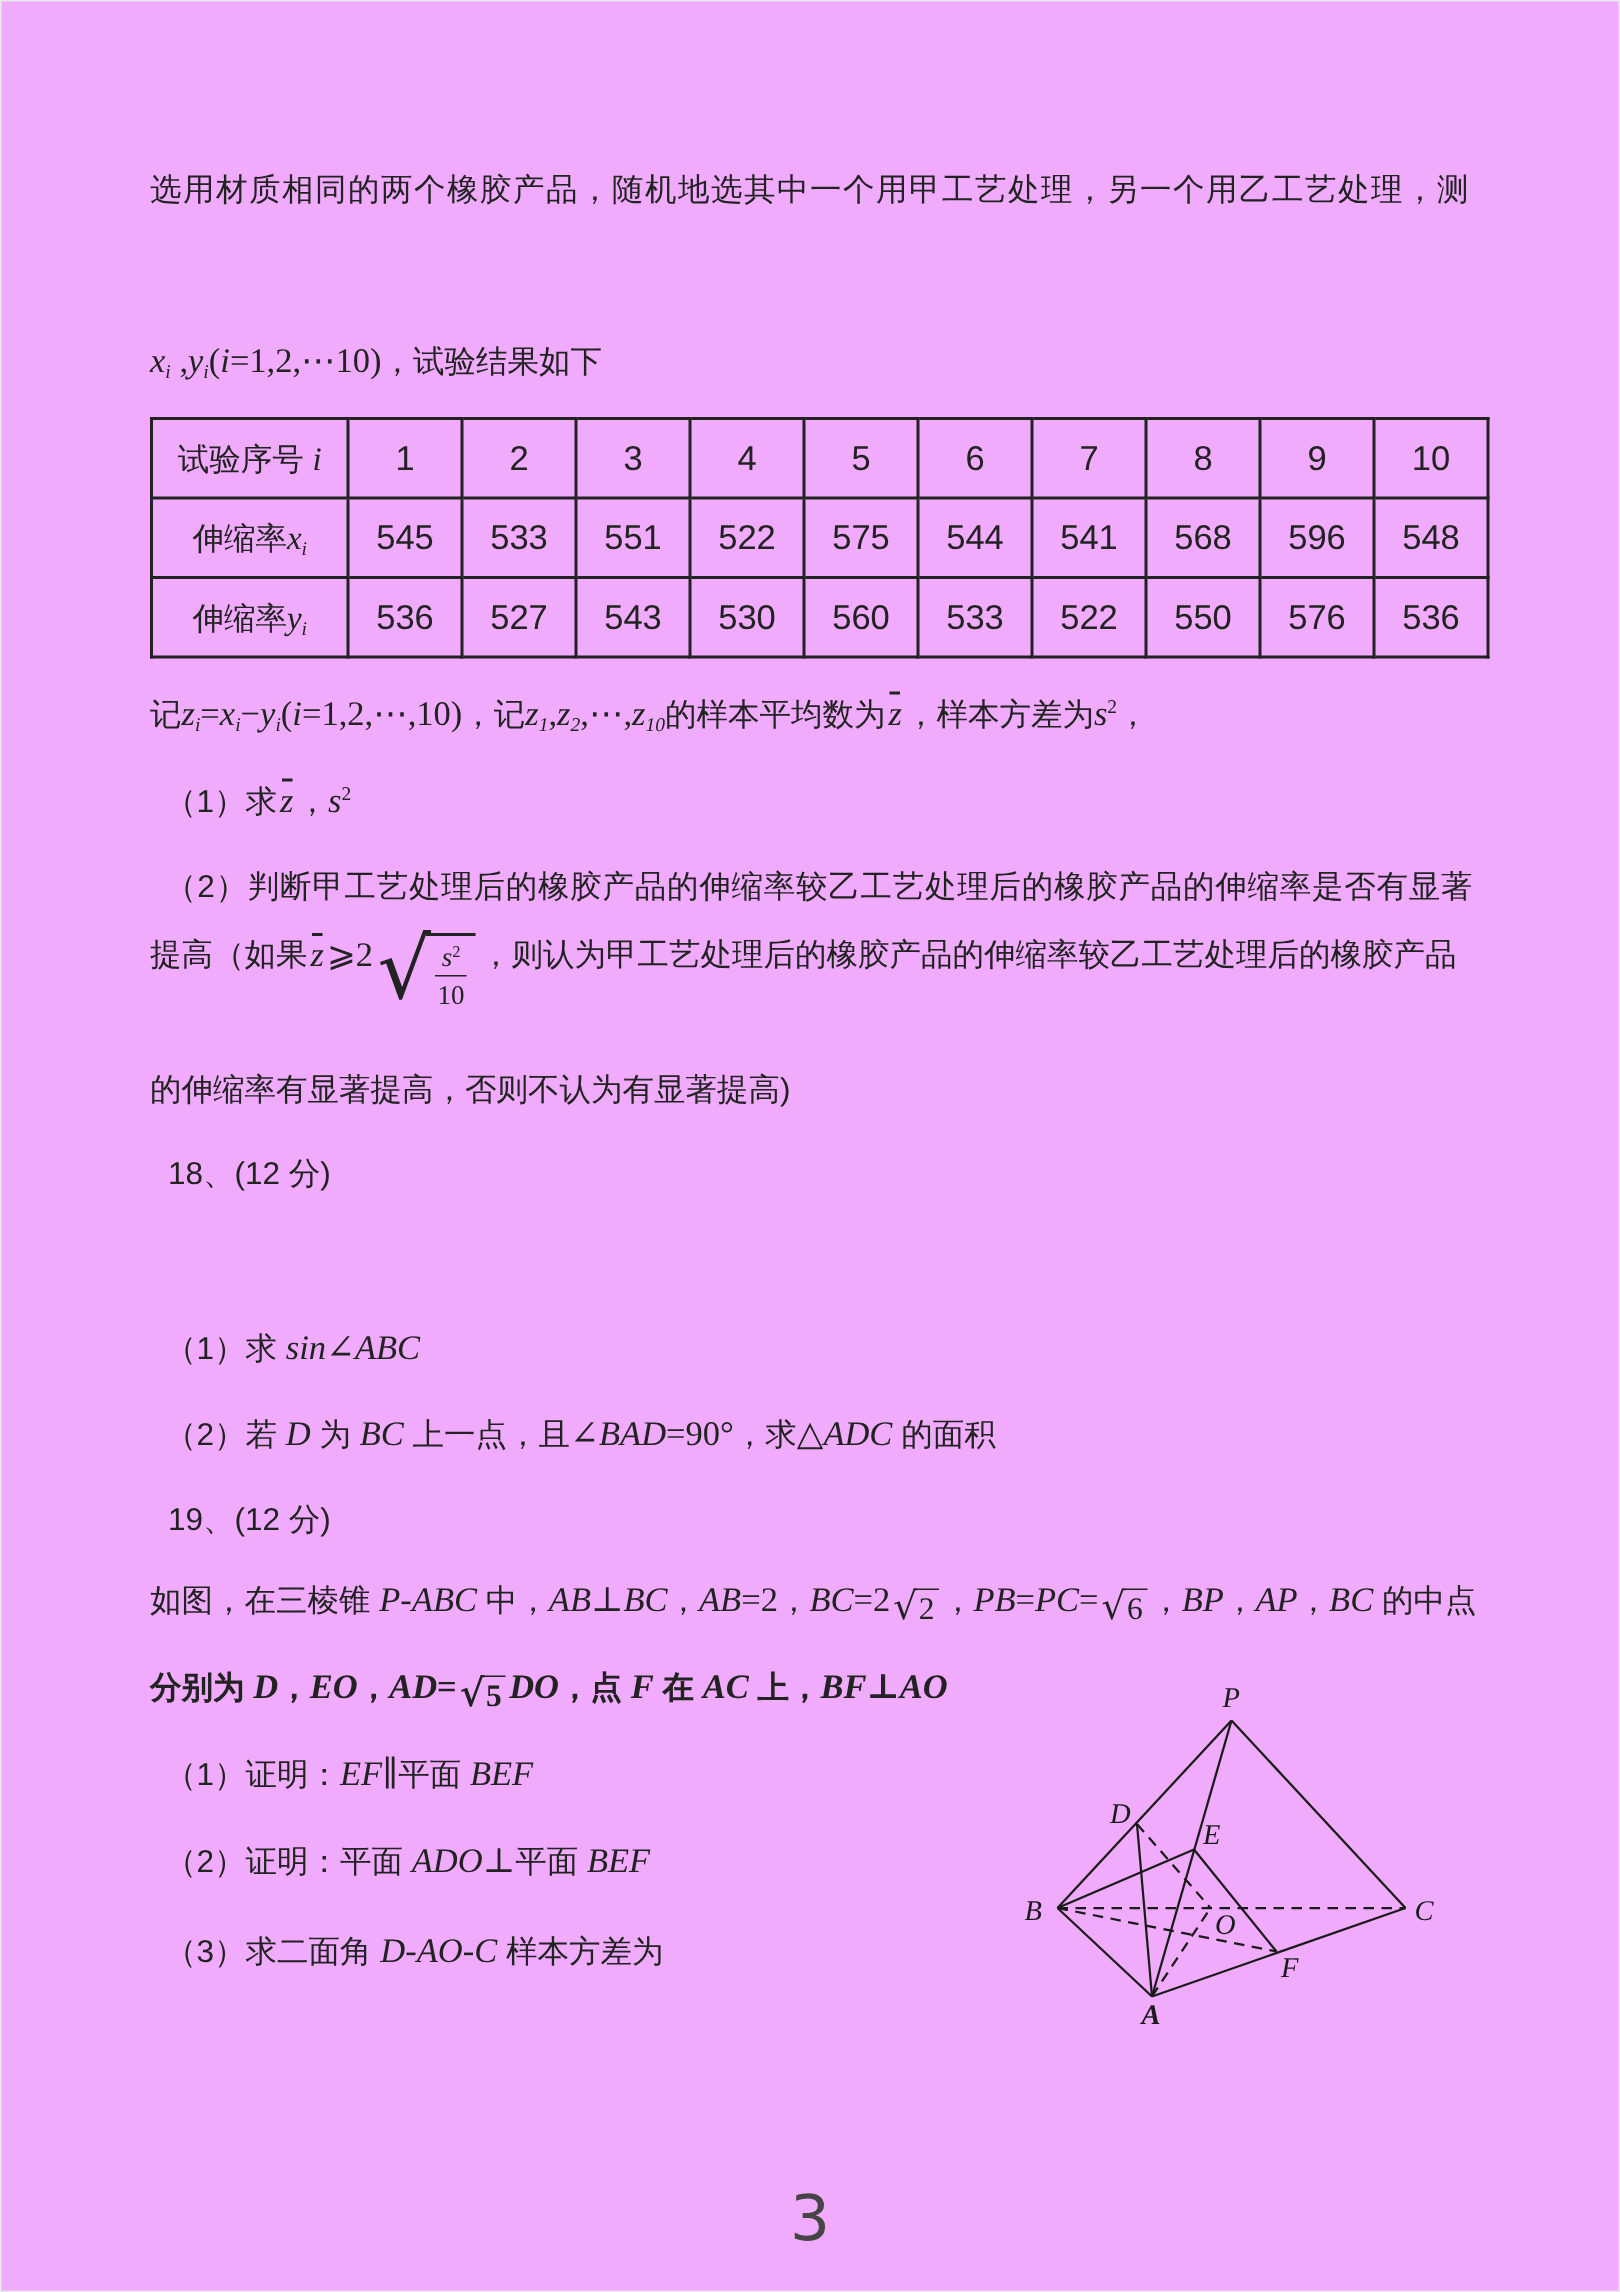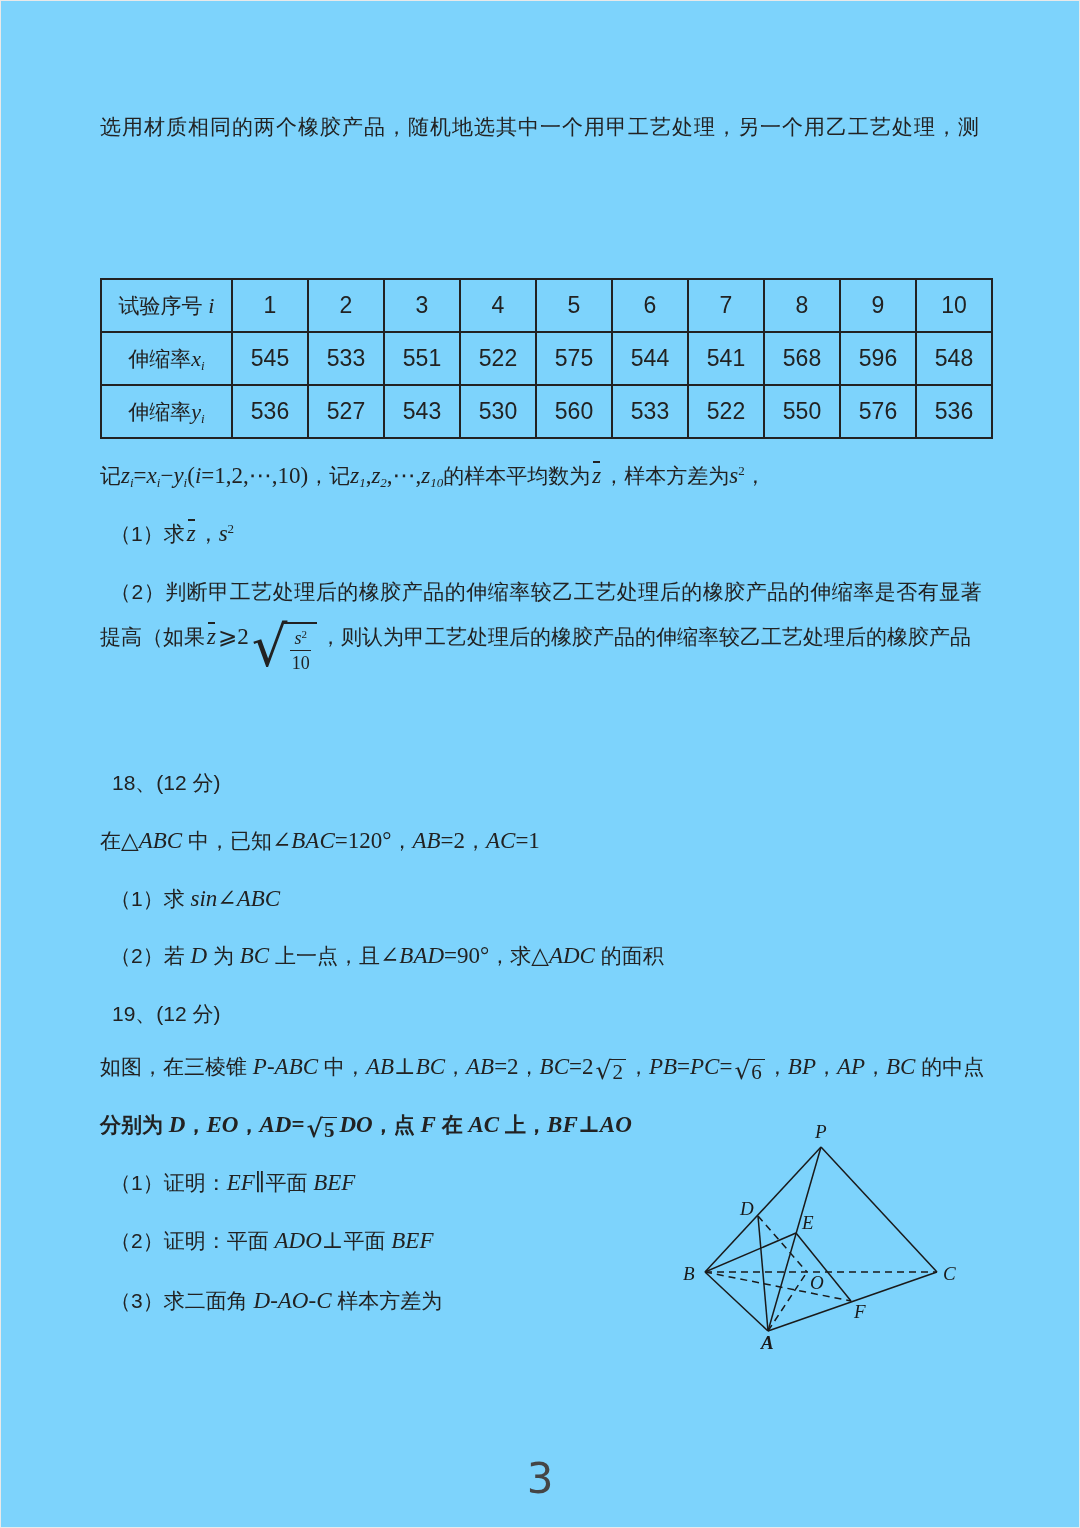--- a/index.html
+++ b/index.html
@@ -1,17 +1,17 @@
 <!DOCTYPE html>
 <html><head>
 <meta charset="utf-8">
 <style>
   html,body{margin:0;padding:0;background:#fff;}
   .page{
-    position:relative;width:1080px;height:1528px;background:#7dd3fc;
+    position:relative;width:1080px;height:1528px;background:#f0abfc;
     font-family:"Liberation Sans","DejaVu Sans",sans-serif;color:#222;
     box-shadow:inset 0 0 0 1px #e9e9e9;overflow:hidden;
   }
   .line{position:absolute;font-size:21px;line-height:30px;white-space:nowrap;color:#222;}
   .line .cn{font-family:"Liberation Sans","DejaVu Sans",sans-serif;}
   .wide{letter-spacing:1px;}
   .wide2{letter-spacing:.5px;}
   .mi{font-family:"Liberation Serif","DejaVu Serif",serif;font-style:italic;font-size:23px;}
   .mn{font-family:"Liberation Serif","DejaVu Serif",serif;font-size:23px;}
   sub.msub{font-family:"Liberation Serif","DejaVu Serif",serif;font-style:italic;font-size:13px;line-height:0;vertical-align:-4px;}
@@ -42,20 +42,21 @@
   .fig{position:absolute;left:658px;top:1118px;}
   .pageno{position:absolute;left:0;right:0;top:1458px;text-align:center;
           font-family:"DejaVu Sans","Liberation Sans",sans-serif;font-size:42px;color:#454545;line-height:1;}
 </style>
 </head>
 <body>
 
 <div class="page">
 
   <div class="line wide" style="left:100px;top:112px;"><span class="cn">选用材质相同的两个橡胶产品，随机地选其中一个用甲工艺处理，另一个用乙工艺处理，测</span></div>
+  <div class="line" style="left:100px;top:226px;"><span class="mi">x</span><sub class="msub">i</sub><span class="mn"> ,</span><span class="mi">y</span><sub class="msub">i</sub><span class="mn">(</span><span class="mi">i</span><span class="mn">=1,2,⋯10)</span><span class="cn">，试验结果如下</span></div>
 
   <table class="dtable">
       <colgroup>
         <col style="width:131px">
         <col style="width:76px">
         <col style="width:76px">
         <col style="width:76px">
         <col style="width:76px">
         <col style="width:76px">
         <col style="width:76px">
@@ -116,23 +117,23 @@
       <span class="mn">⩾2</span>
       <span class="sqf">
         <span class="rs">√</span>
         <span class="rb">
           <span class="fn"><span class="mi">s</span><sup class="msup">2</sup></span>
           <span class="fd">10</span>
         </span>
       </span>
       <span class="cn">，则认为甲工艺处理后的橡胶产品的伸缩率较乙工艺处理后的橡胶产品</span>
     </div>
+  <div class="line" style="left:100px;top:712px;"><span class="cn">的伸缩率有显著提高，否则不认为有显著提高)</span></div>
 
   <div class="line" style="left:112px;top:768px;"><span class="cn">18、(12 分)</span></div>
-  <div class="line" style="left:100px;top:826px;"><span class="cn">在</span><span class="mn">△</span><span class="mi">ABC</span><span class="cn"> 中，已知</span><span class="mn">∠</span><span class="mi">BAC</span><span class="mn">=120°</span><span class="cn">，</span><span class="mi">AB</span><span class="mn">=2</span><span class="cn">，</span><span class="mi">AC</span><span class="mn">=1</span></div>
   <div class="line" style="left:110px;top:884px;"><span class="cn">（1）求 </span><span class="mi">sin</span><span class="mn">∠</span><span class="mi">ABC</span></div>
   <div class="line" style="left:110px;top:941px;"><span class="cn">（2）若 </span><span class="mi">D</span><span class="cn"> 为 </span><span class="mi">BC</span><span class="cn"> 上一点，且</span><span class="mn">∠</span><span class="mi">BAD</span><span class="mn">=90°</span><span class="cn">，求</span><span class="mn">△</span><span class="mi">ADC</span><span class="cn"> 的面积</span></div>
 
   <div class="line" style="left:112px;top:999px;"><span class="cn">19、(12 分)</span></div>
   <div class="line" style="left:100px;top:1052px;"><span class="cn">如图，在三棱锥 </span><span class="mi">P</span><span class="mn">-</span><span class="mi">ABC</span><span class="cn"> 中，</span><span class="mi">AB</span><span class="mn">⊥</span><span class="mi">BC</span><span class="cn">，</span><span class="mi">AB</span><span class="mn">=2</span><span class="cn">，</span><span class="mi">BC</span><span class="mn">=2</span><span class="sq">
         <span class="rs">√</span>
         <span class="rb">2</span>
       </span><span class="cn">，</span><span class="mi">PB</span><span class="mn">=</span><span class="mi">PC</span><span class="mn">=</span><span class="sq">
         <span class="rs">√</span>
         <span class="rb">6</span>

